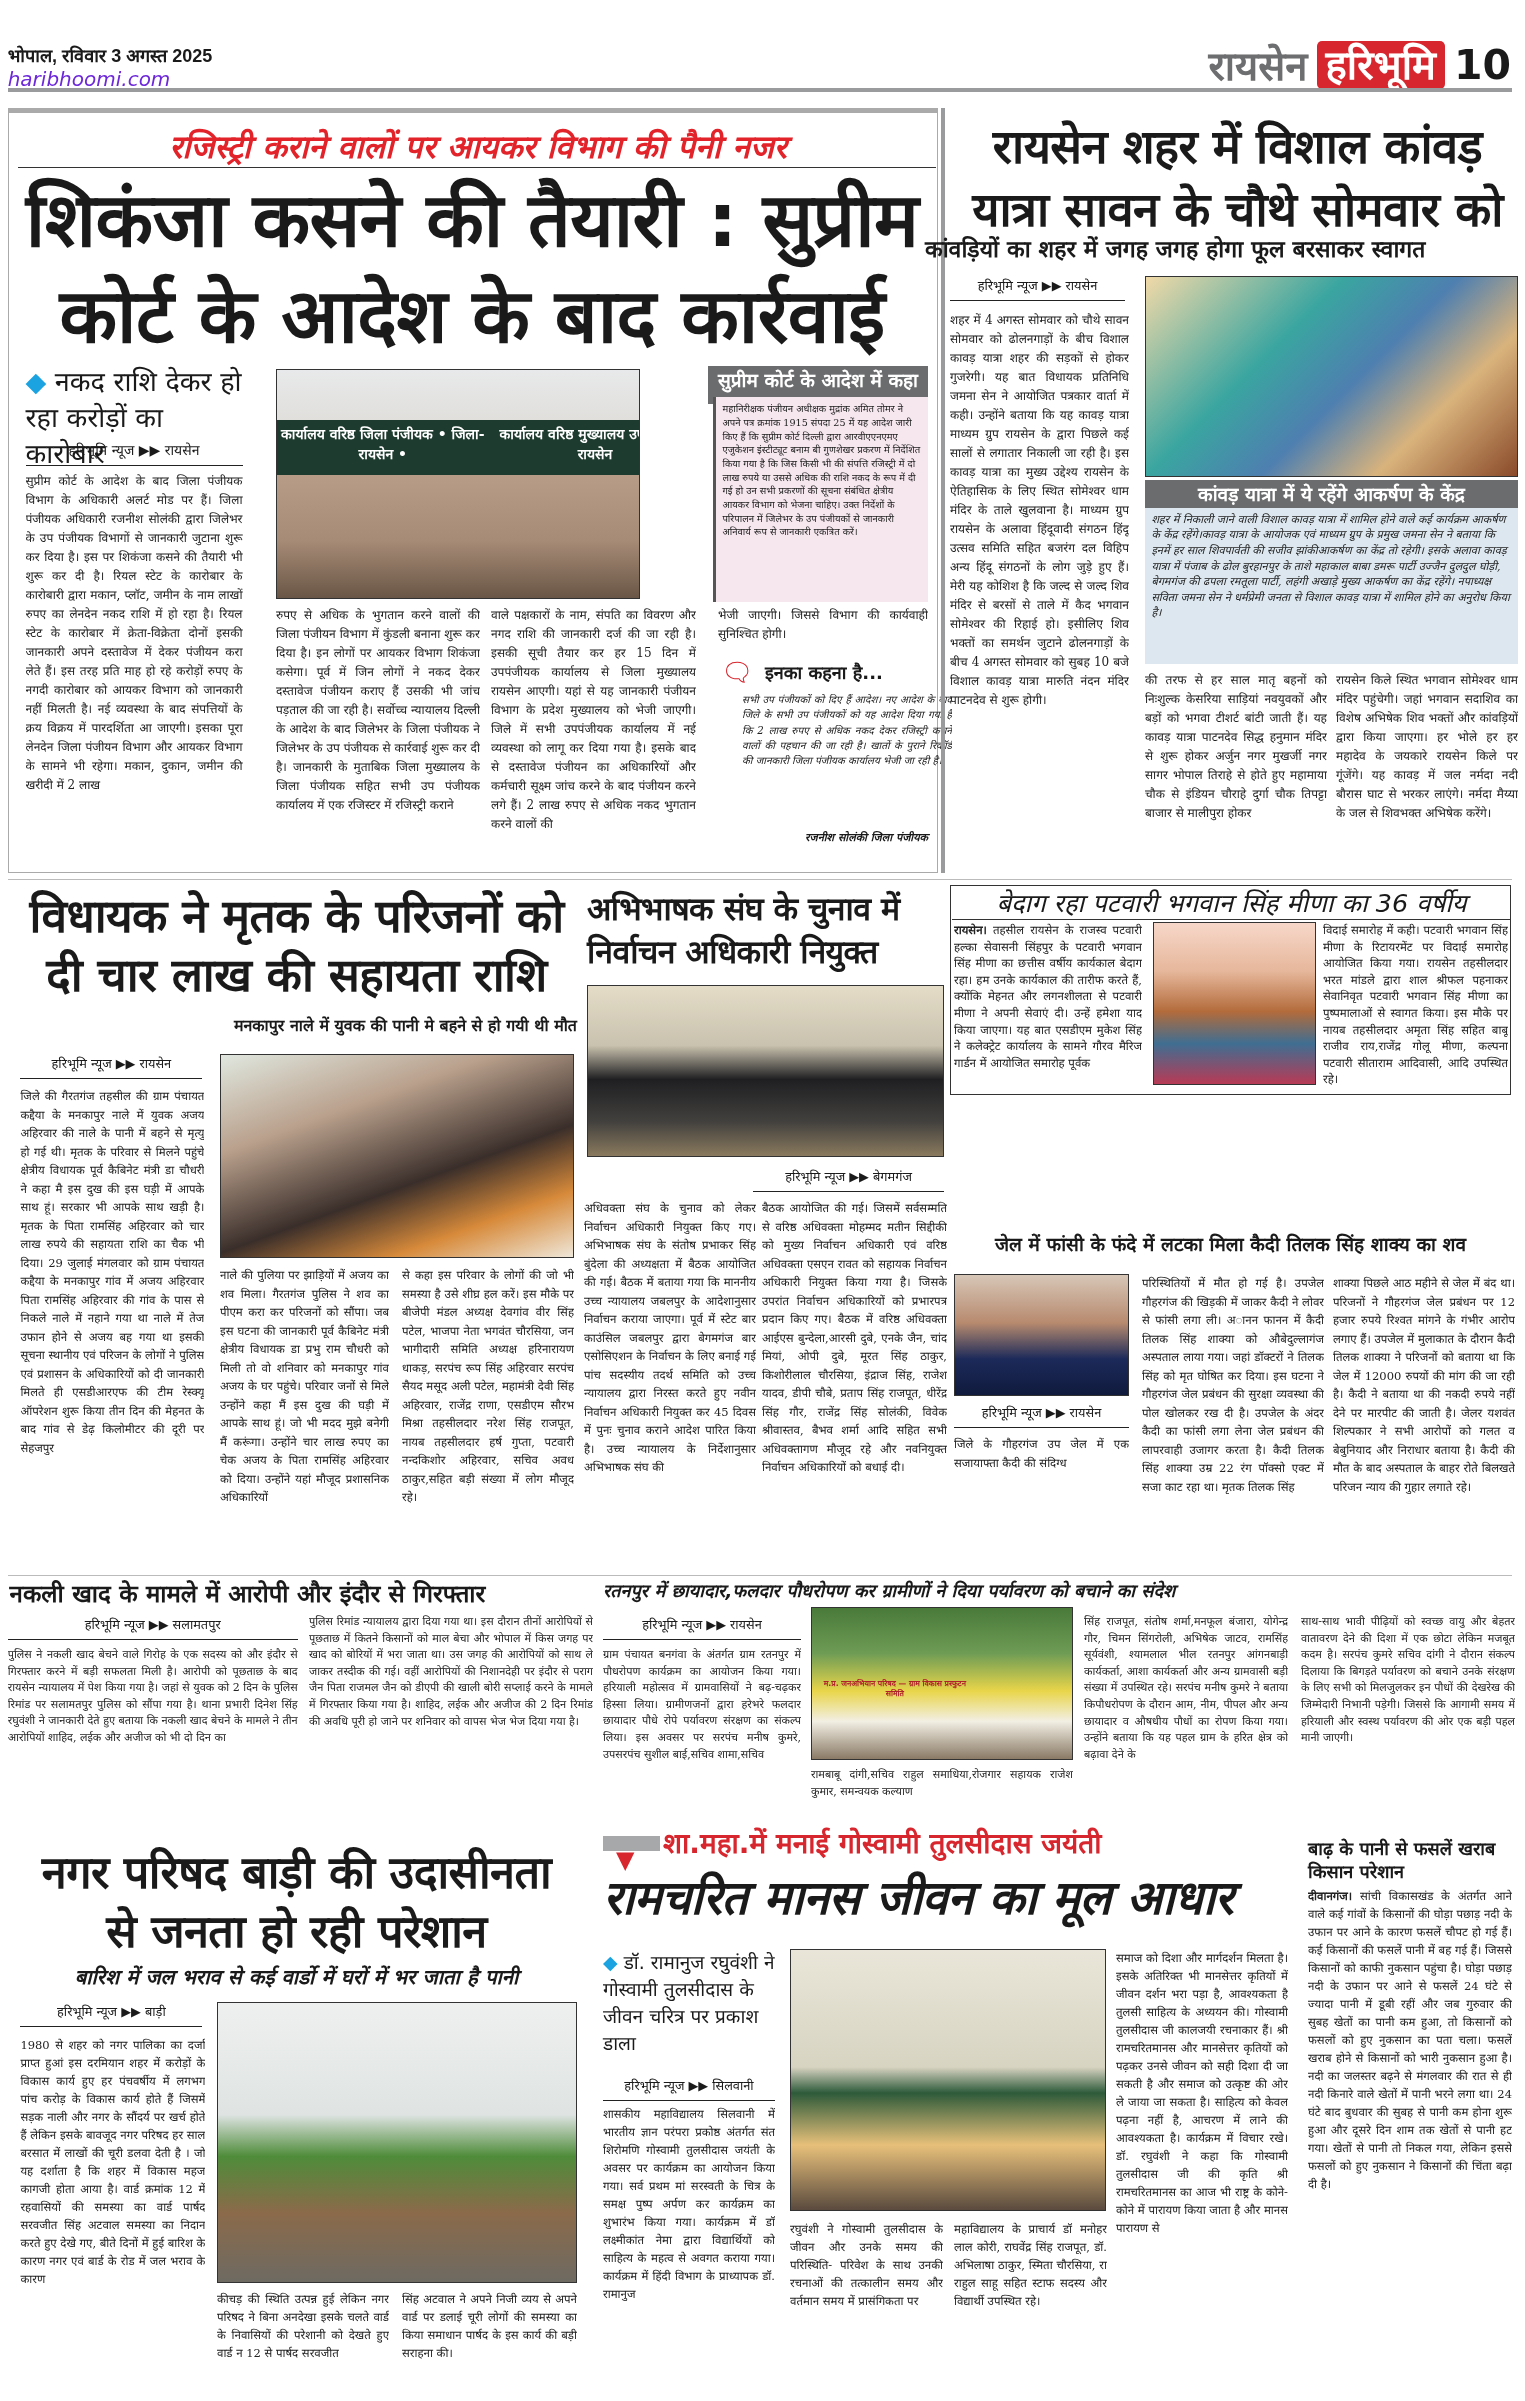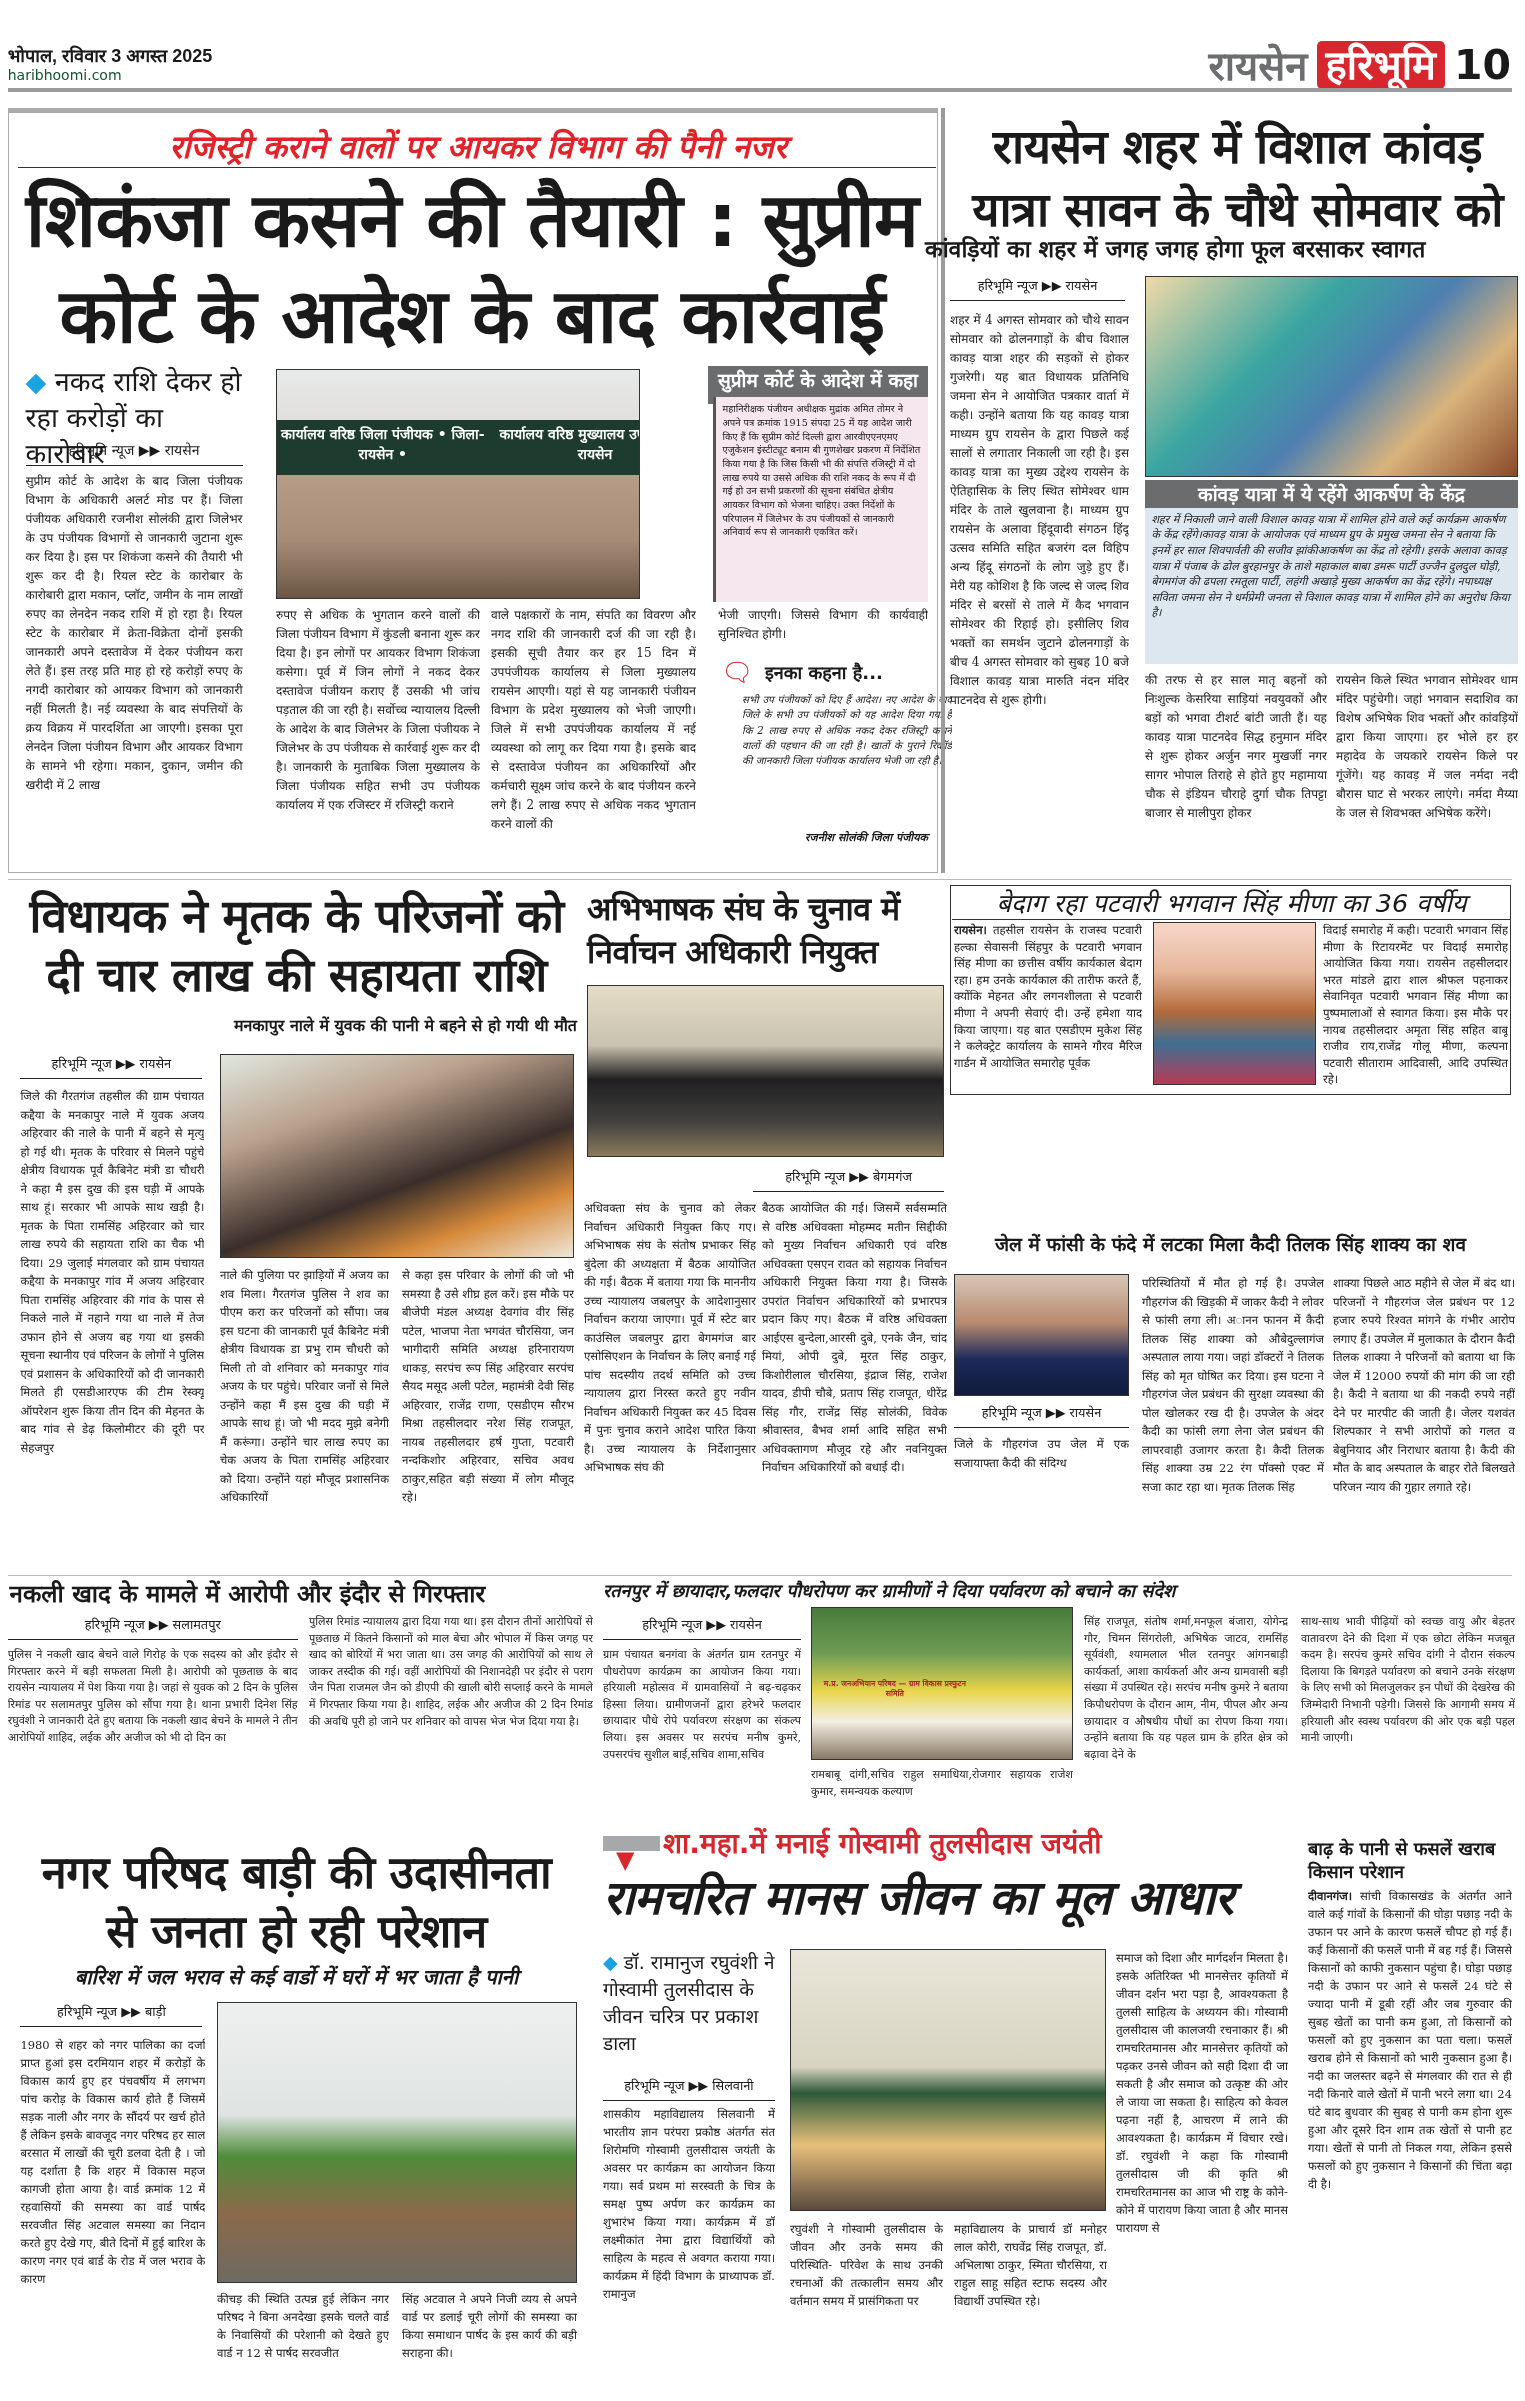--- a/index.html
+++ b/index.html
@@ -1,19 +1,19 @@
 <!DOCTYPE html>
 <html style="font-size:10.2px"><head>
 <meta charset="utf-8">
 <style>
   * { box-sizing: border-box; margin: 0; padding: 0; }
   body { width: 1525px; height: 2401px; background: #ffffff; font-family: "DejaVu Sans", sans-serif; color: #1a1a1a; position: relative; overflow: hidden; }
   .abs { position: absolute; }
   .masthead-left .date { font-size: 18px; font-weight: bold; font-family: "Liberation Sans Narrow", "Liberation Sans", sans-serif; }
-  .masthead-left .site { font-size: 14px; color: #14532d; }
+  .masthead-left .site { font-size: 20px; color: #6d28d9; font-style: italic; }
   .edition { font-size: 40px; font-weight: bold; color: #6d6e70; font-family: "Liberation Sans", sans-serif; }
   .logo { background: #d7262d; color: #fff; font-size: 40px; font-weight: bold; padding: 0 9px; border-radius: 5.1px; line-height: 48px; }
   .pageno { font-size: 41px; font-weight: bold; }
   .rule-grey { background: #9a9b9d; height: 3.8px; }
   .hd { font-weight: bold; line-height: 1.1; font-family: "DejaVu Sans", sans-serif; letter-spacing: -0.6px; }
   .kicker-red { color: #e2232a; font-style: italic; font-weight: bold; }
   .body-text { font-size: 12px; line-height: 19px; text-align: justify; color: #222; font-family: "DejaVu Serif", serif; overflow: hidden; }
   .byline { font-size: 14px; text-align: center; border-bottom: 1.3px solid #222; padding-bottom: 6.4px; }
   .photo { border: 1.3px solid #333; overflow: hidden; }
   .box-grey-head { background: #6b6c6e; color: #fff; font-weight: bold; text-align: center; }

